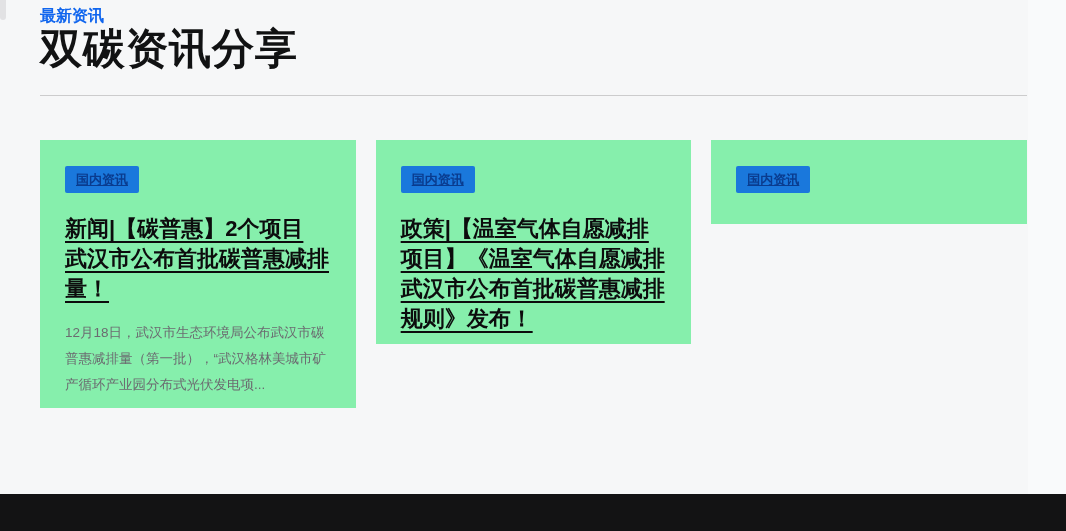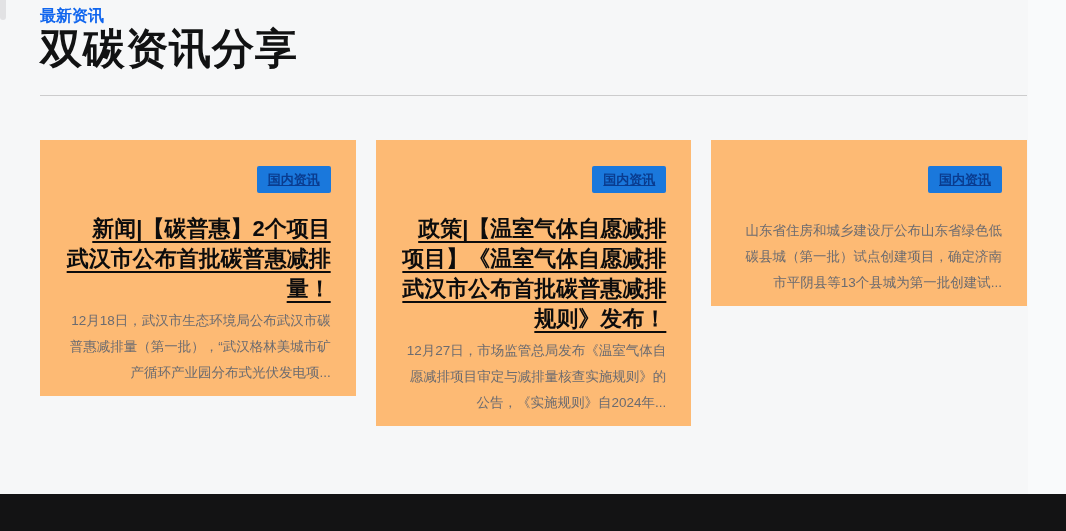--- a/index.html
+++ b/index.html
@@ -52,24 +52,23 @@
     width: 100%;
   }
   .cards-row {
     margin-top: 44px;
     display: flex;
     gap: 20px;
     align-items: flex-start;
   }
   .card {
     width: 316px;
-    background: #fdba74;
+    background: #86efac;
     padding: 26px 25px 10px 25px;
     cursor: pointer;
-    text-align: right;
   }
   .badge {
     display: inline-block;
     background: #1a78dc;
     color: #0a3c8f;
     font-size: 13px;
     line-height: 17px;
     font-weight: 700;
     padding: 5px 11px;
     border-radius: 2px;
@@ -83,21 +82,21 @@
     line-height: 30px;
     font-weight: 700;
     color: #0c0c0d;
     text-decoration: underline;
     text-decoration-thickness: 2px;
     text-underline-offset: 5px;
     white-space: pre-line;
     cursor: pointer;
   }
   .card-excerpt {
-    margin-top: 4px;
+    margin-top: 16px;
     font-size: 13.5px;
     line-height: 26px;
     color: #6b6b70;
   }
   .footer-bar {
     position: absolute;
     left: 0; bottom: 0;
     width: 100%; height: 37px;
     background: #131314;
   }
@@ -114,19 +113,19 @@
     <h1 class="page-title">双碳资讯分享</h1>
     <hr class="divider">
 
     <div class="cards-row" id="cards-row">
         <article class="card"><a class="badge">国内资讯</a><a class="card-title">新闻|【碳普惠】2个项目
 武汉市公布首批碳普惠减排
 量！</a><p class="card-excerpt">12月18日，武汉市生态环境局公布武汉市碳普惠减排量（第一批），“武汉格林美城市矿产循环产业园分布式光伏发电项...</p></article>
         <article class="card"><a class="badge">国内资讯</a><a class="card-title">政策|【温室气体自愿减排
 项目】《温室气体自愿减排
 武汉市公布首批碳普惠减排
-规则》发布！</a><p class="card-excerpt">12月27日，市场监管总局发布《温室气体自愿减排项目审定与减排量核查实施规则》的公告，《实施规则》自2024年...</p></article>
-        <article class="card"><a class="badge">国内资讯</a><p class="card-excerpt">山东省住房和城乡建设厅公布山东省绿色低碳县城（第一批）试点创建项目，确定济南市平阴县等13个县城为第一批创建试...</p></article>
+规则》发布！</a></article>
+        <article class="card"><a class="badge">国内资讯</a></article>
       </div>
   </div>
 
   <div class="footer-bar"></div>
 </div>
 
 </body></html>

